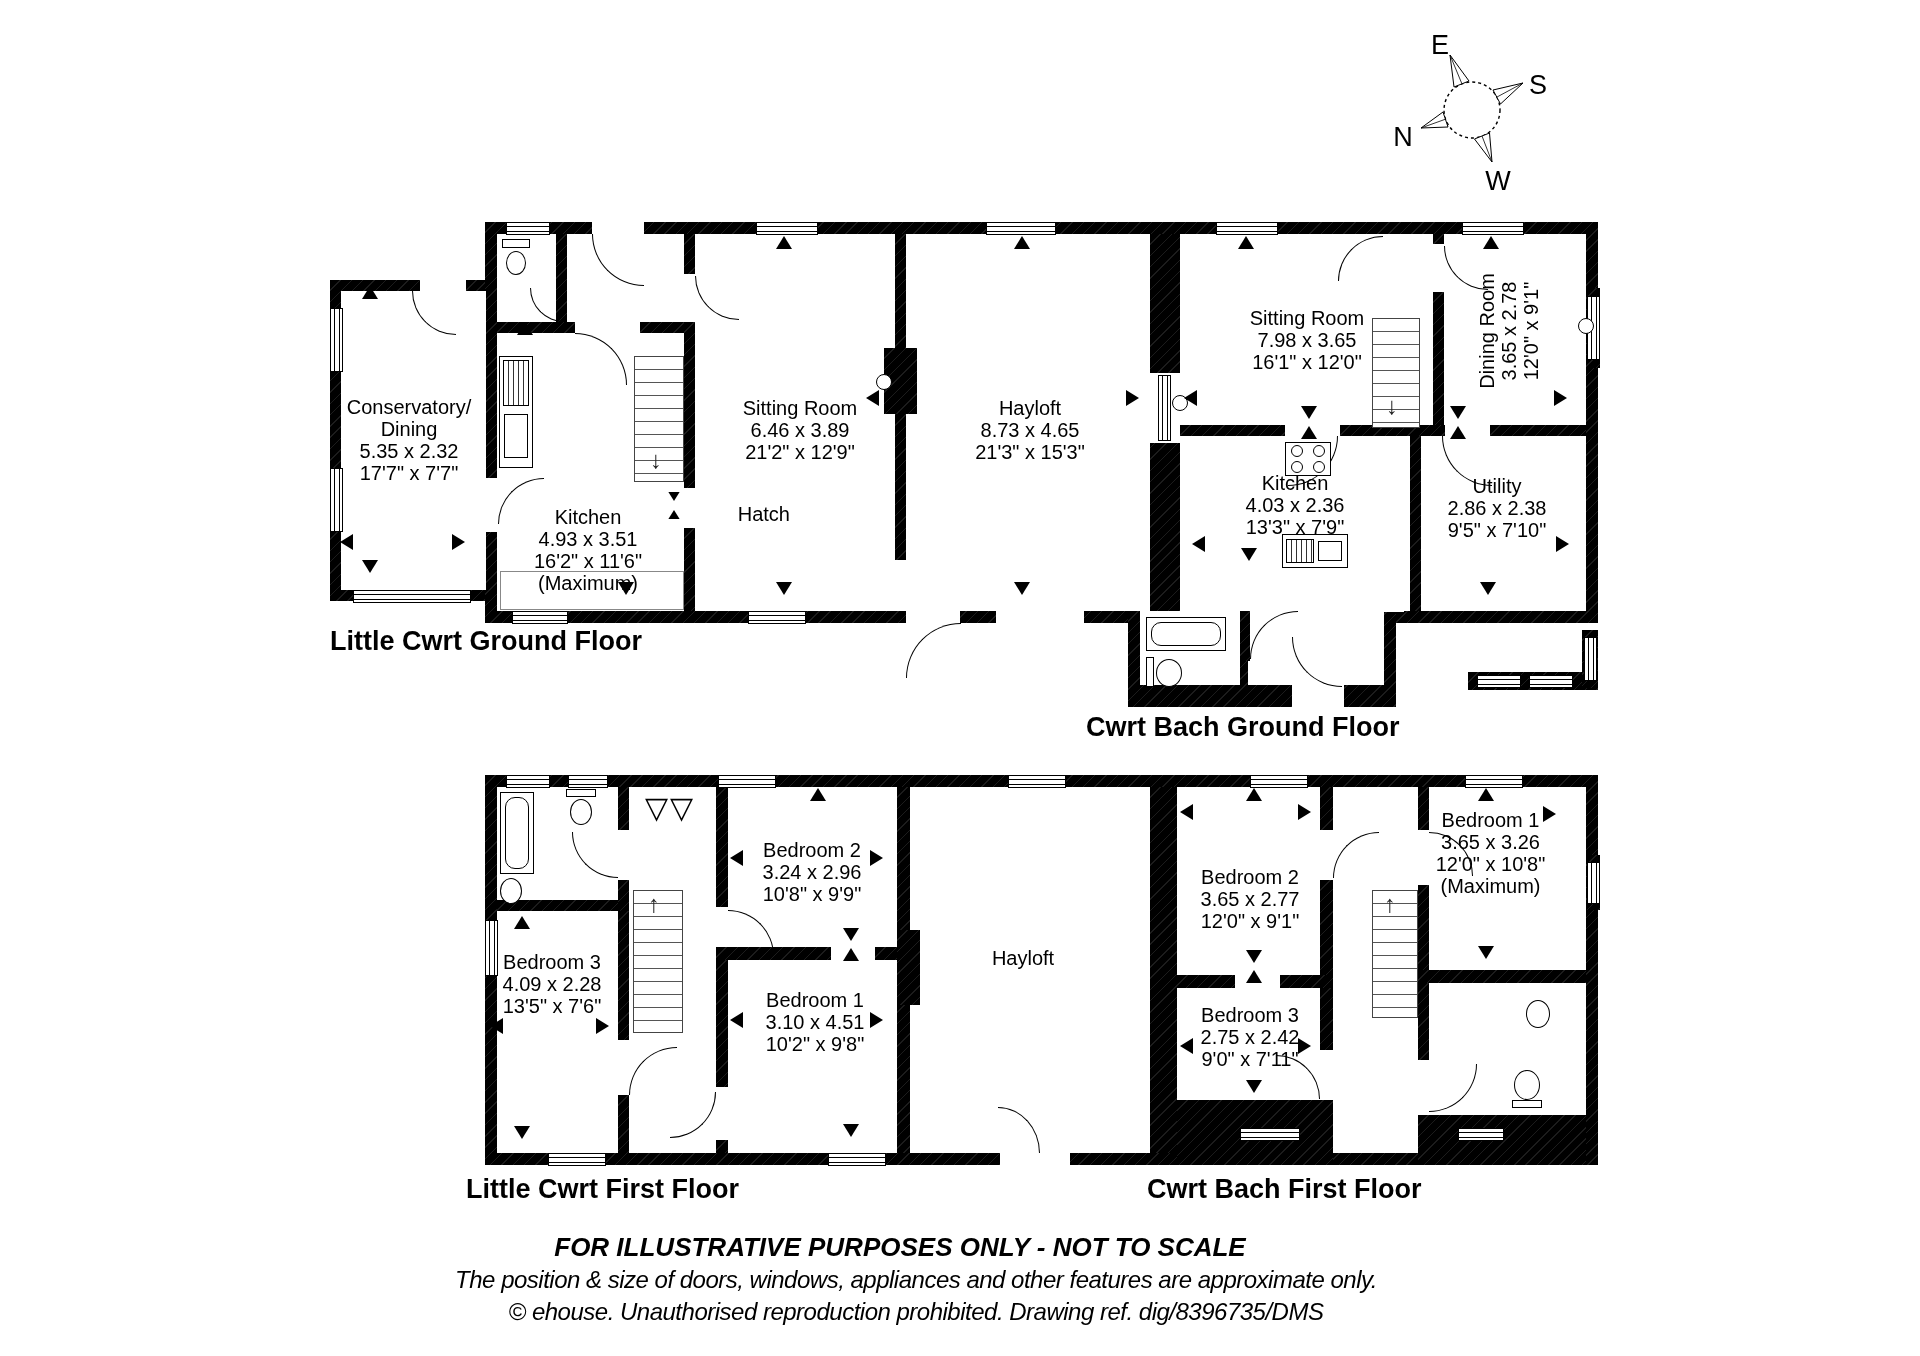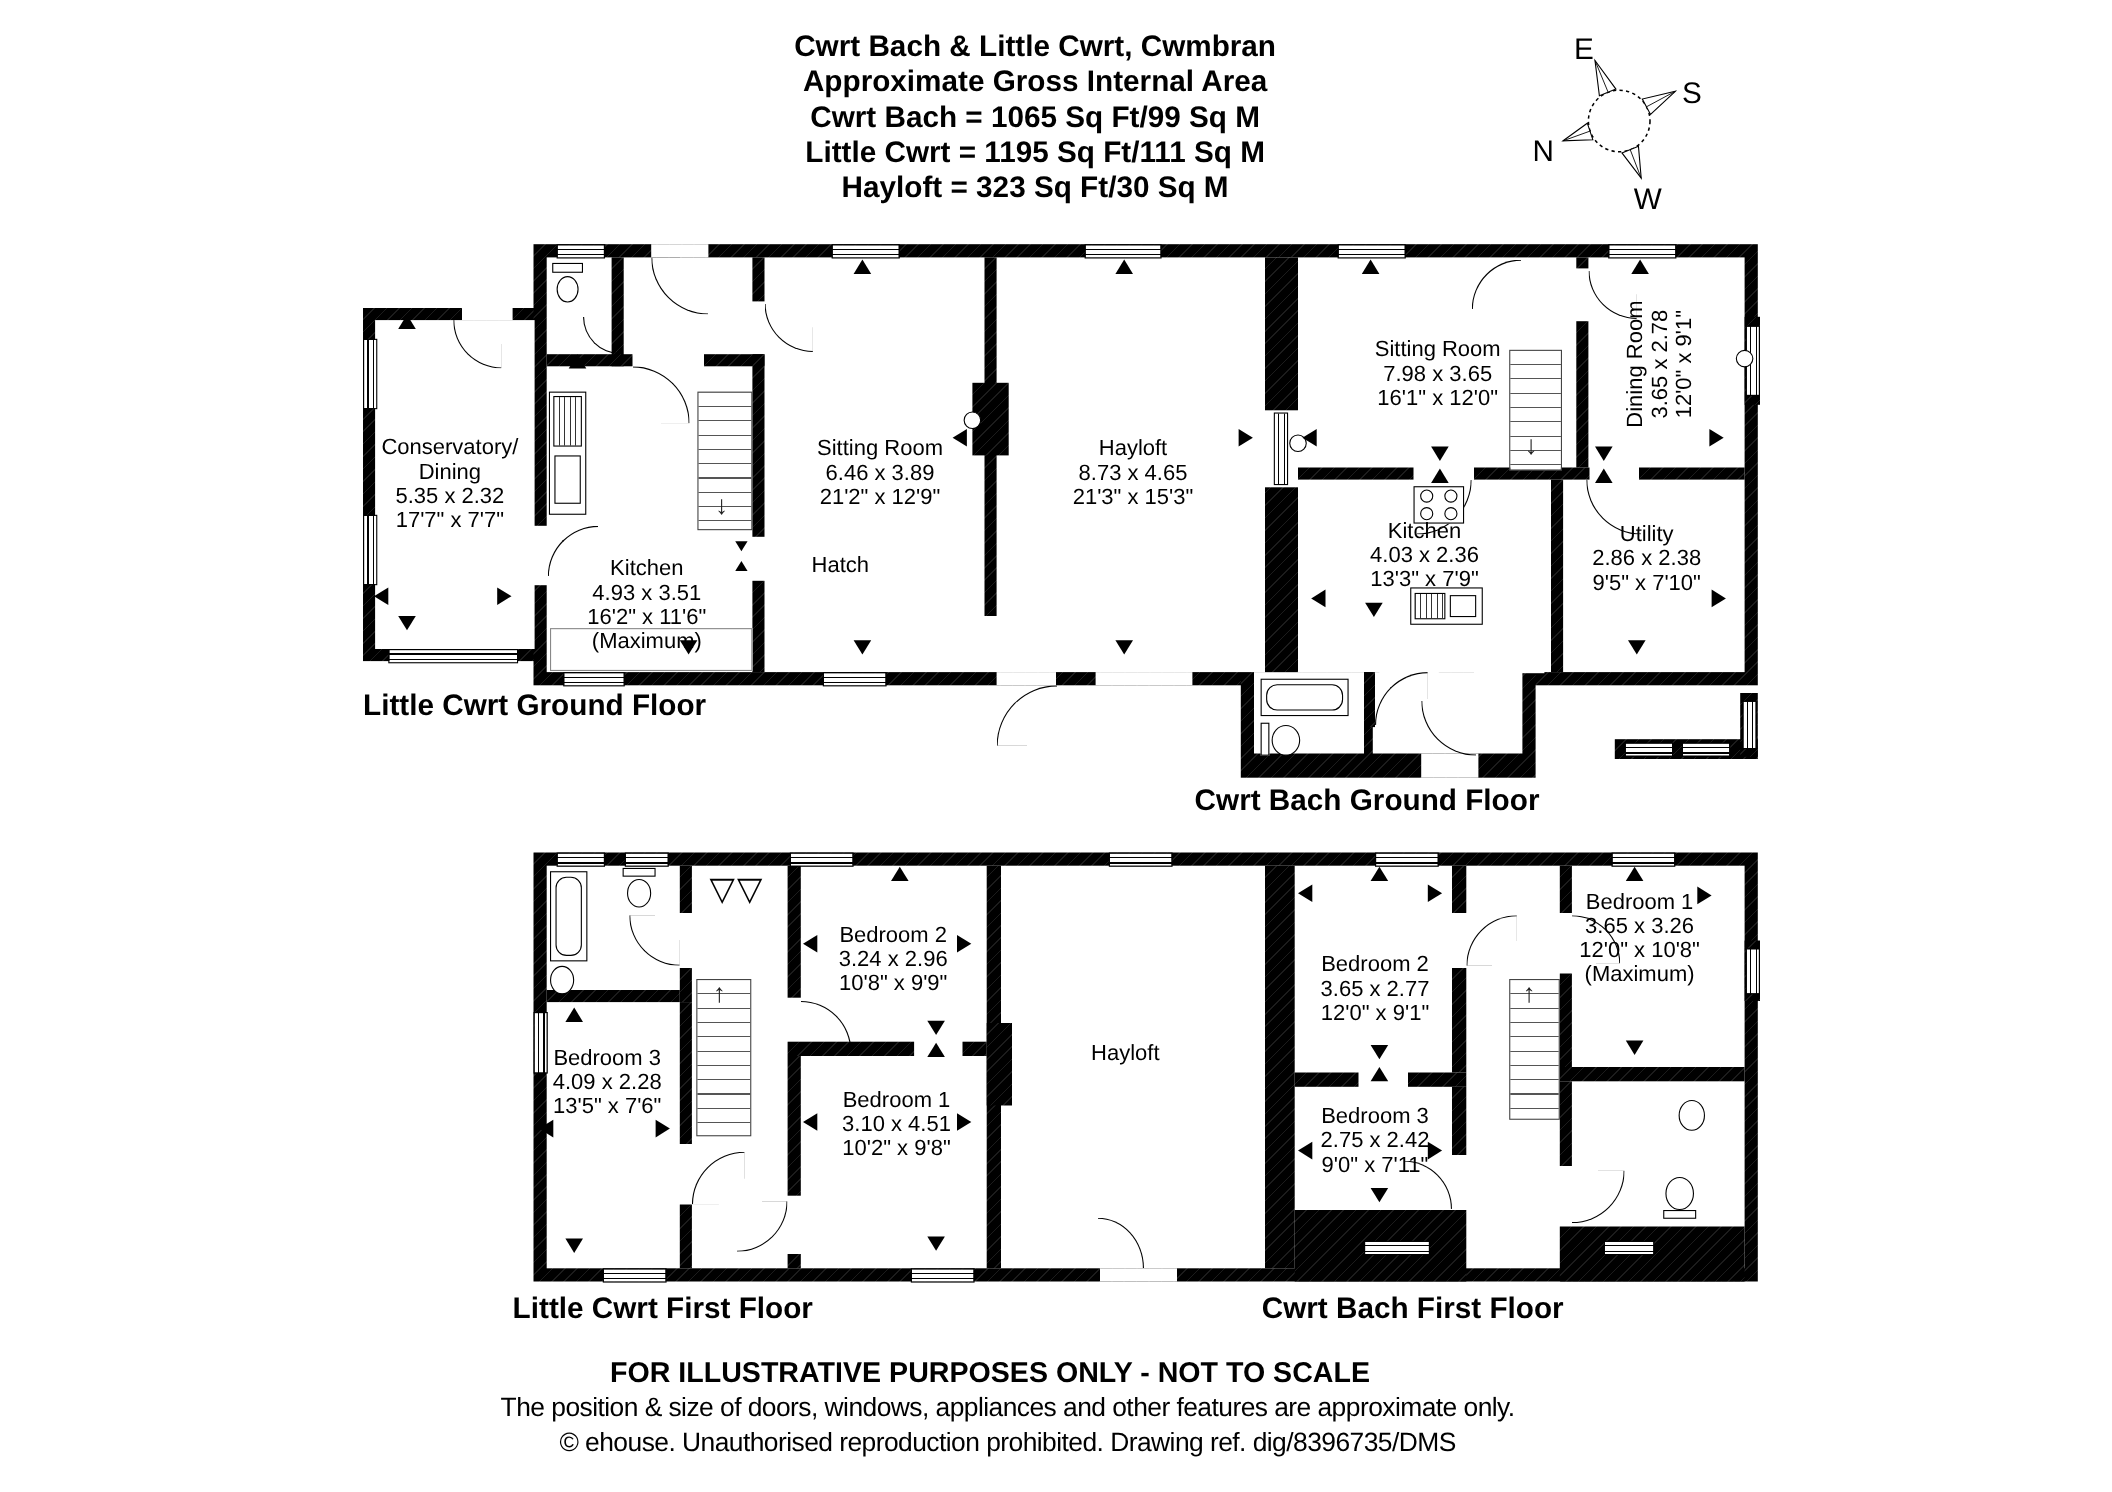--- a/index.html
+++ b/index.html
@@ -36,37 +36,30 @@
   .hob{position:absolute;border:1.5px solid #000;background:#fff;display:grid;
         grid-template-columns:1fr 1fr;box-sizing:border-box;}
   .hob b{width:10px;height:10px;border:1.5px solid #000;border-radius:50%;margin:auto;background:#fff;}
   .thin{position:absolute;border:1px solid #888;background:#fff;box-sizing:border-box;}
   .rlabel{position:absolute;text-align:center;font-size:20px;line-height:22px;}
   .rot{display:flex;flex-direction:column;justify-content:center;transform:rotate(-90deg);transform-origin:center;}
   .cap{position:absolute;font-weight:bold;font-size:27px;}
   .titleblock{position:absolute;left:0;top:26px;width:1882px;text-align:center;
         font-weight:bold;font-size:27px;line-height:32px;}
   .titleblock p{margin:0;}
-  .footer{position:absolute;left:0;top:1230px;width:1800px;text-align:center;}
+  .footer{position:absolute;left:0;top:1230px;width:1800px;text-align:center;font-style:italic;}
   .f1{font-weight:bold;font-size:26px;line-height:34px;}
   .f2{font-size:24px;line-height:32px;letter-spacing:-0.5px;margin-left:32px;}
   .cup{position:absolute;font-size:30px;letter-spacing:2px;color:#000;}
 </style>
 </head>
 <body>
 
 <div id="page">
 
-  <div class="titleblock">
-    <p>Cwrt Bach &amp; Little Cwrt, Cwmbran</p>
-    <p>Approximate Gross Internal Area</p>
-    <p>Cwrt Bach = 1065 Sq Ft/99 Sq M</p>
-    <p>Little Cwrt = 1195 Sq Ft/111 Sq M</p>
-    <p>Hayloft = 323 Sq Ft/30 Sq M</p>
-  </div>
 
   <svg class="abs" style="left:1390px;top:18px;" width="180" height="190" viewBox="0 0 180 190">
     <circle cx="82" cy="92" r="28" fill="#fff" stroke="#000" stroke-width="1.4" stroke-dasharray="3 3"></circle>
     <polygon points="60,37 79,63 64,69" fill="#fff" stroke="#000" stroke-width="1"></polygon>
     <line x1="60" y1="37" x2="72" y2="66" stroke="#000" stroke-width="0.8"></line>
     <polygon points="133,65 110.5,86 103,72" fill="#fff" stroke="#000" stroke-width="1"></polygon>
     <line x1="133" y1="65" x2="107" y2="79" stroke="#000" stroke-width="0.8"></line>
     <polygon points="31,110 53,94 58,109" fill="#fff" stroke="#000" stroke-width="1"></polygon>
     <line x1="31" y1="110" x2="56" y2="101" stroke="#000" stroke-width="0.8"></line>
     <polygon points="102,144 84.5,121 99.5,115" fill="#fff" stroke="#000" stroke-width="1"></polygon>

